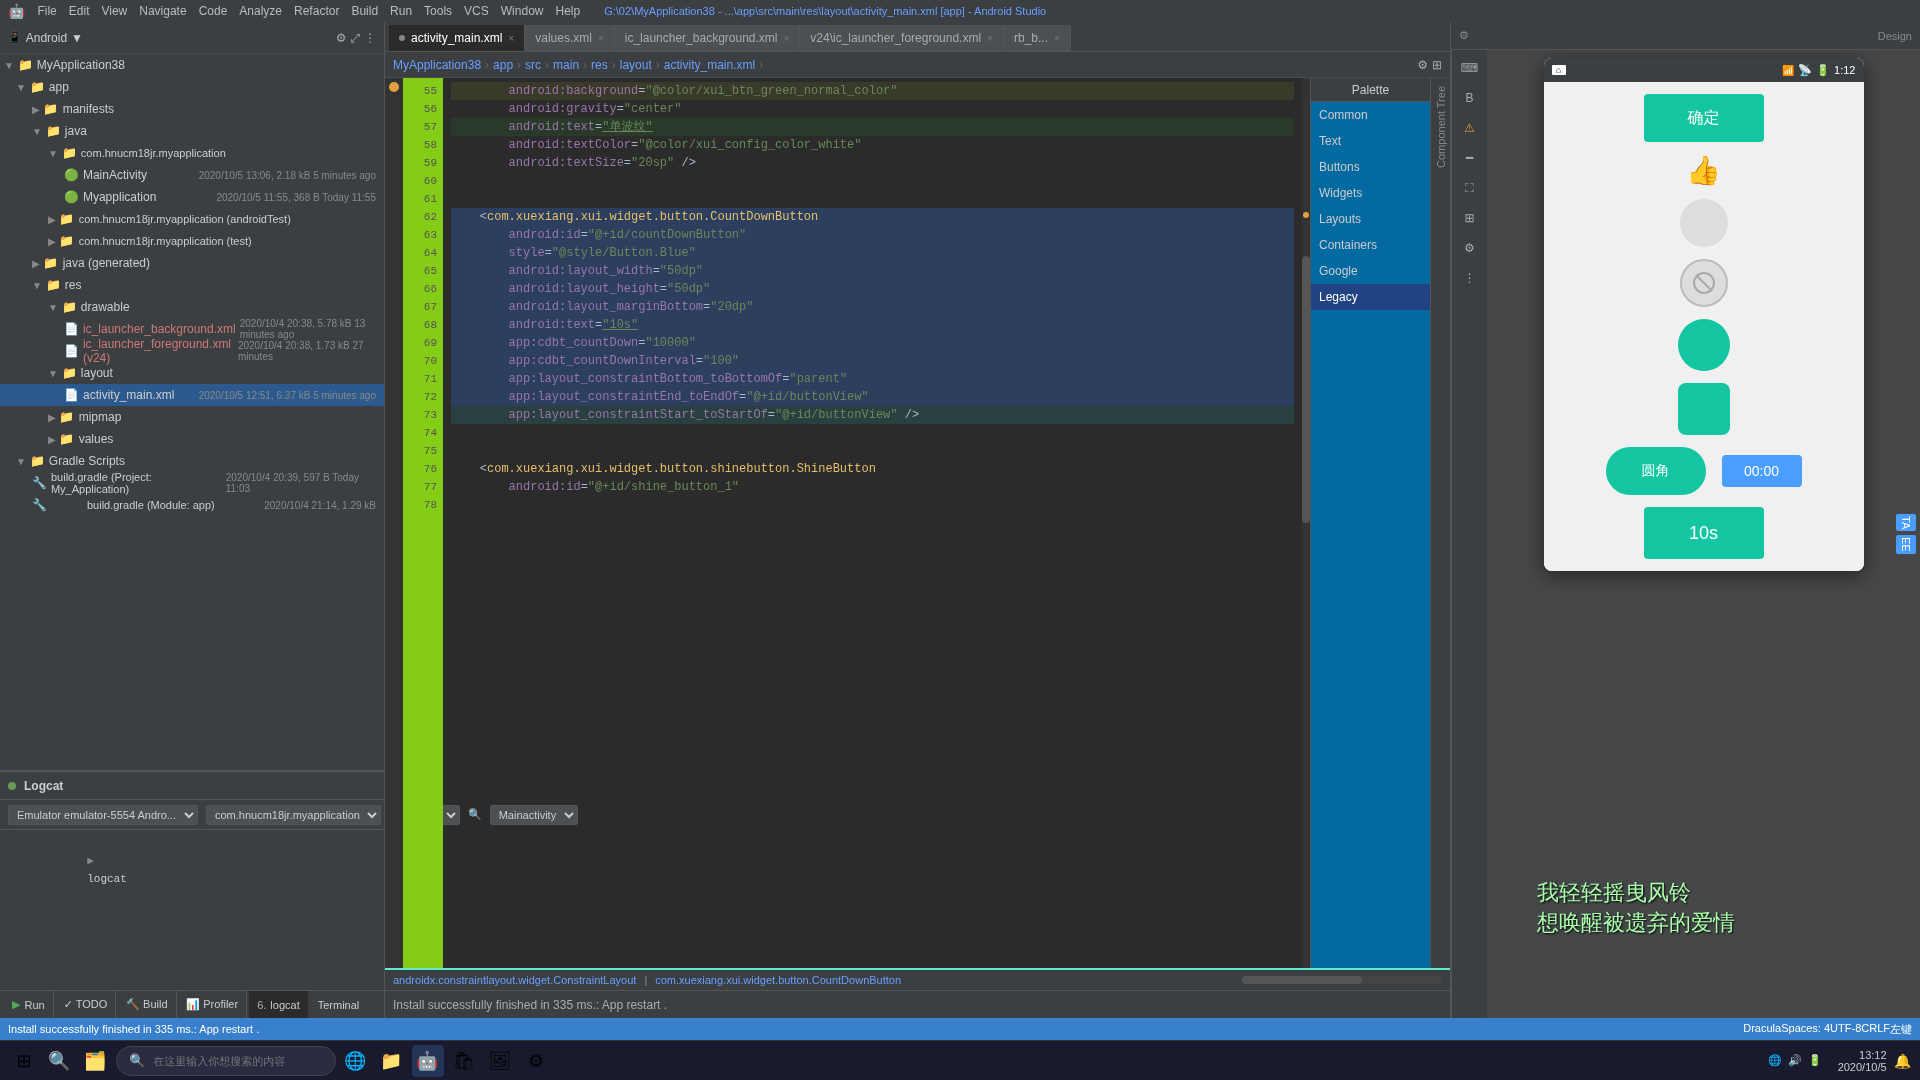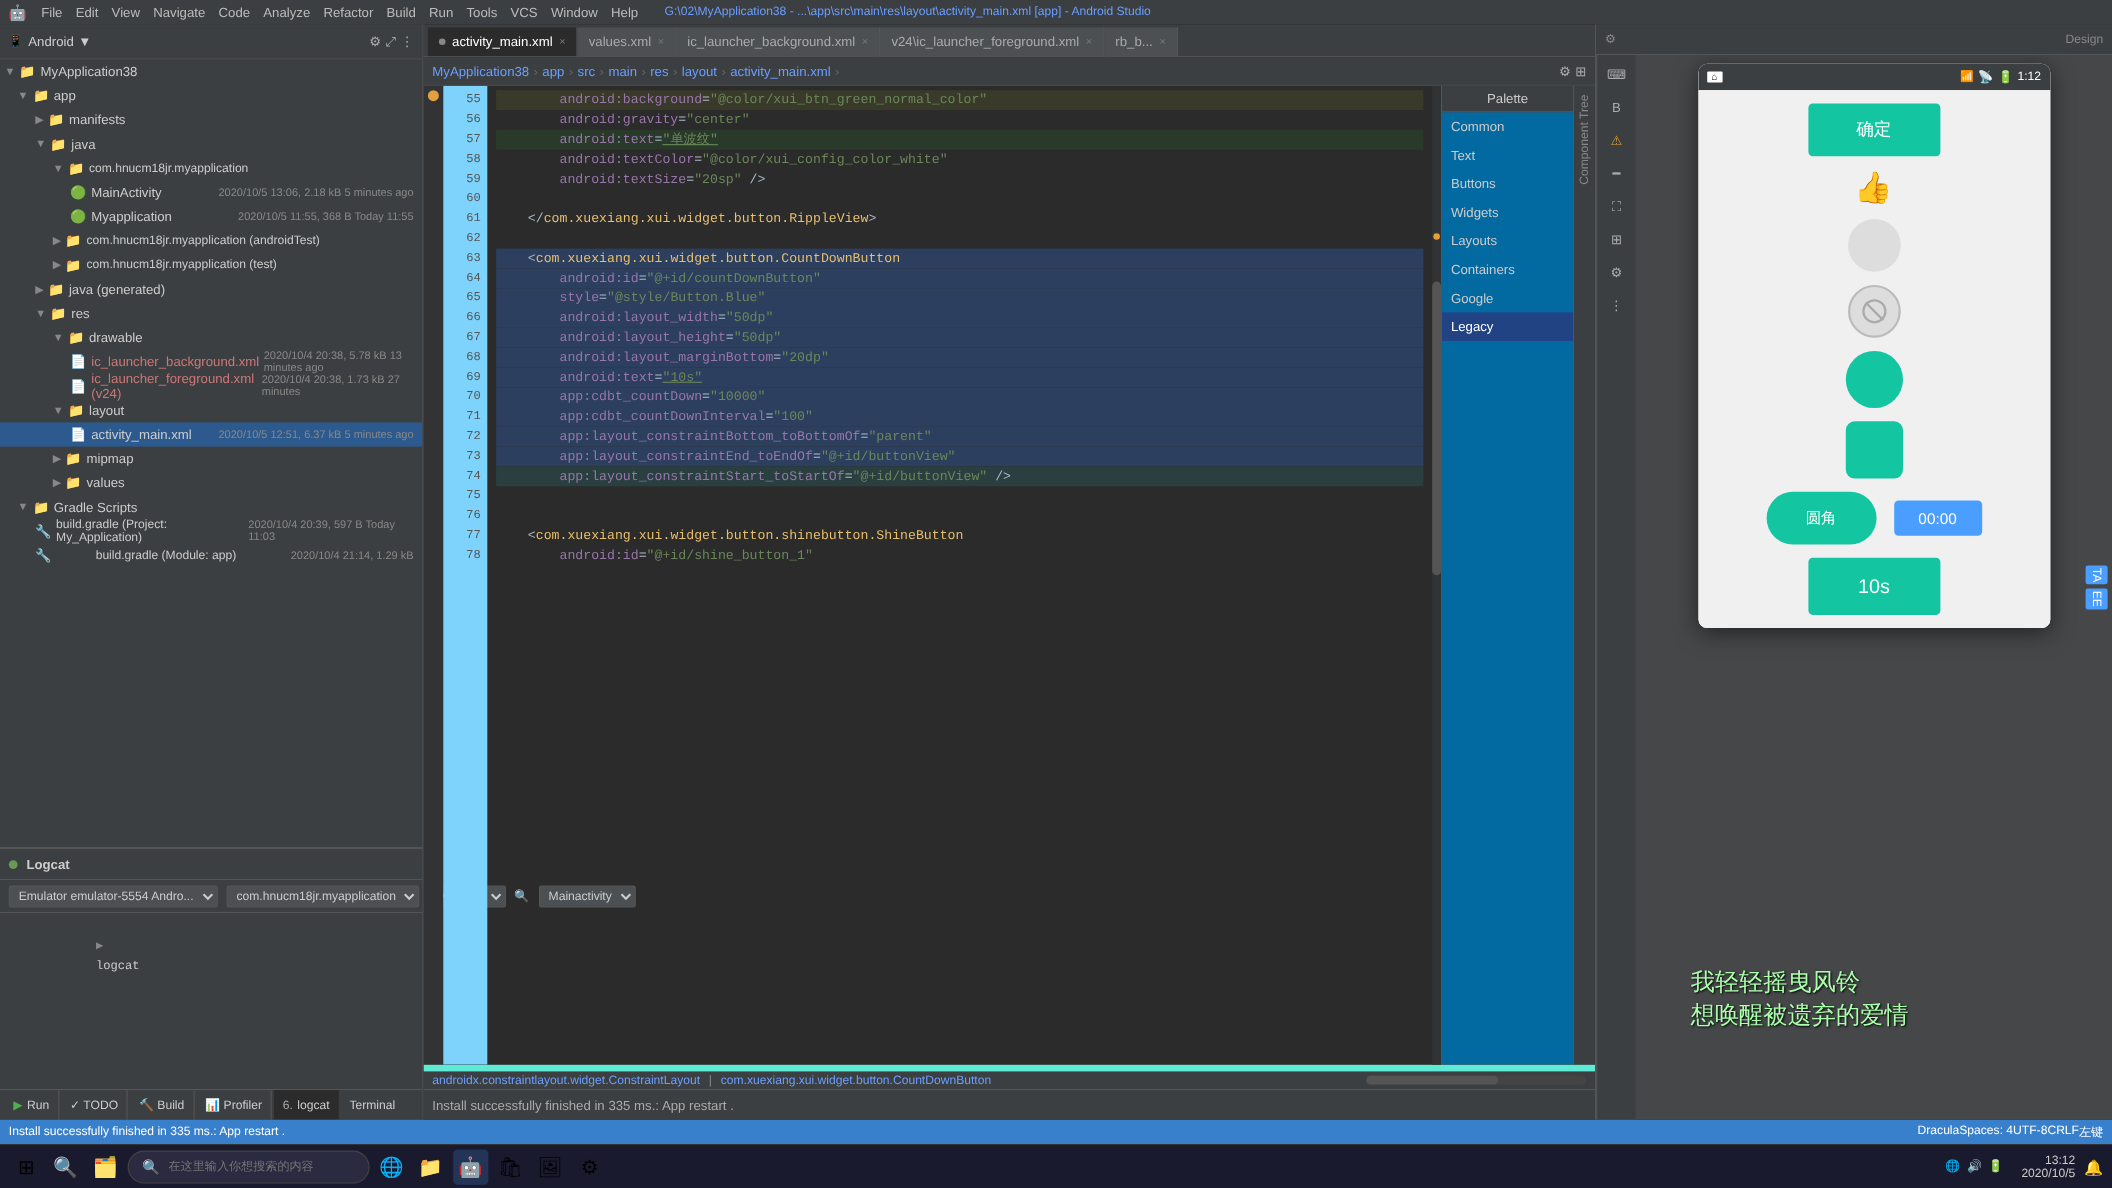--- a/index.html
+++ b/index.html
@@ -121,21 +121,21 @@
       font-size: 12px;
       color: #aaa;
       gap: 4px;
       border-bottom: 1px solid #4a4a4a;
       flex-shrink: 0;
     }
     .breadcrumb span { color: #6a9eff; cursor: pointer; }
     .breadcrumb .sep { color: #666; }
     .line-numbers {
       width: 40px;
-      background: #7dd3fc;
+      background: #84cc16;
       padding: 4px 0;
       text-align: right;
       font-size: 11px;
       color: #555;
       font-family: 'Courier New', monospace;
       line-height: 18px;
       padding-right: 6px;
       flex-shrink: 0;
       overflow: hidden;
     }
@@ -845,21 +845,20 @@
           <div>78</div>
         </div>
 
         <div class="code-content">
           <span class="code-line" style="background:#3a3a2a;">        <span class="hl-attr">android:background</span>=<span class="hl-val">"@color/xui_btn_green_normal_color"</span></span>
           <span class="code-line">        <span class="hl-attr">android:gravity</span>=<span class="hl-val">"center"</span></span>
           <span class="code-line" style="background:#2a3a2a;">        <span class="hl-attr">android:text</span>=<span class="hl-val" style="text-decoration:underline;">"单波纹"</span></span>
           <span class="code-line">        <span class="hl-attr">android:textColor</span>=<span class="hl-val">"@color/xui_config_color_white"</span></span>
           <span class="code-line">        <span class="hl-attr">android:textSize</span>=<span class="hl-val">"20sp"</span> /&gt;</span>
           <span class="code-line"> </span>
-          <span class="code-line">    &lt;/<span class="hl-tag">com.xuexiang.xui.widget.button.RippleView</span>&gt;</span>
           <span class="code-line"> </span>
           <span class="code-line selected-block">    &lt;<span class="hl-tag">com.xuexiang.xui.widget.button.CountDownButton</span></span>
           <span class="code-line selected-block">        <span class="hl-attr">android:id</span>=<span class="hl-val">"@+id/countDownButton"</span></span>
           <span class="code-line selected-block">        <span class="hl-attr">style</span>=<span class="hl-val">"@style/Button.Blue"</span></span>
           <span class="code-line selected-block">        <span class="hl-attr">android:layout_width</span>=<span class="hl-val">"50dp"</span></span>
           <span class="code-line selected-block">        <span class="hl-attr">android:layout_height</span>=<span class="hl-val">"50dp"</span></span>
           <span class="code-line selected-block">        <span class="hl-attr">android:layout_marginBottom</span>=<span class="hl-val">"20dp"</span></span>
           <span class="code-line selected-block">        <span class="hl-attr">android:text</span>=<span class="hl-val" style="text-decoration:underline;">"10s"</span></span>
           <span class="code-line selected-block">        <span class="hl-attr">app:cdbt_countDown</span>=<span class="hl-val">"10000"</span></span>
           <span class="code-line selected-block">        <span class="hl-attr">app:cdbt_countDownInterval</span>=<span class="hl-val">"100"</span></span>
@@ -906,21 +905,21 @@
             <span>Legacy</span>
           </div>
         </div>
 
         <div class="component-tree">
           <span class="ct-label">Component Tree</span>
         </div>
 
       </div>
 
-      <div style="height:22px; background:#3c3f41; border-top:6px solid #5eead4; display:flex; align-items:center; padding:0 8px; gap:8px; flex-shrink:0;">
+      <div style="height:22px; background:#3c3f41; border-top:2px solid #5eead4; display:flex; align-items:center; padding:0 8px; gap:8px; flex-shrink:0;">
         <span style="color:#6a9eff; font-size:11px;">androidx.constraintlayout.widget.ConstraintLayout</span>
         <span style="color:#888; font-size:11px;">|</span>
         <span style="color:#6a9eff; font-size:11px;">com.xuexiang.xui.widget.button.CountDownButton</span>
 
         <div style="margin-left:auto; width:200px; height:8px; background:#444; border-radius:4px; position:relative;">
           <div style="position:absolute; left:0; width:60%; height:100%; background:#555; border-radius:4px;"></div>
         </div>
       </div>
 
       <div class="bottom-notification">

